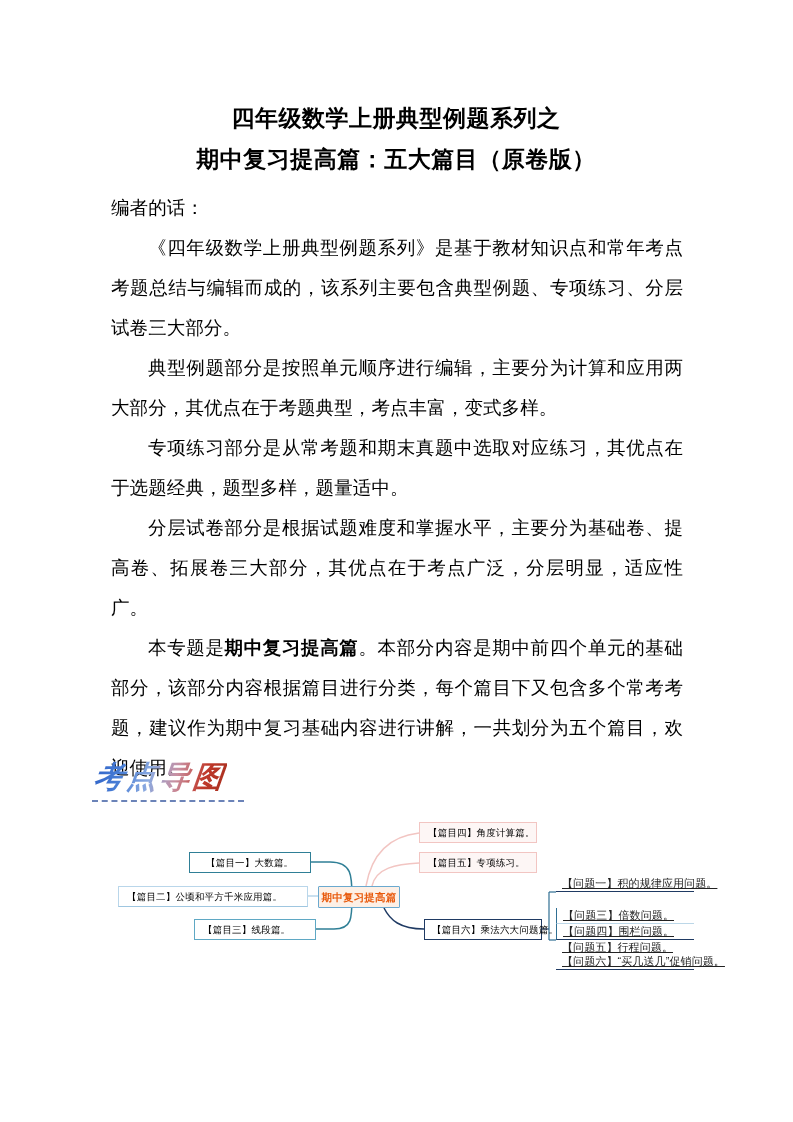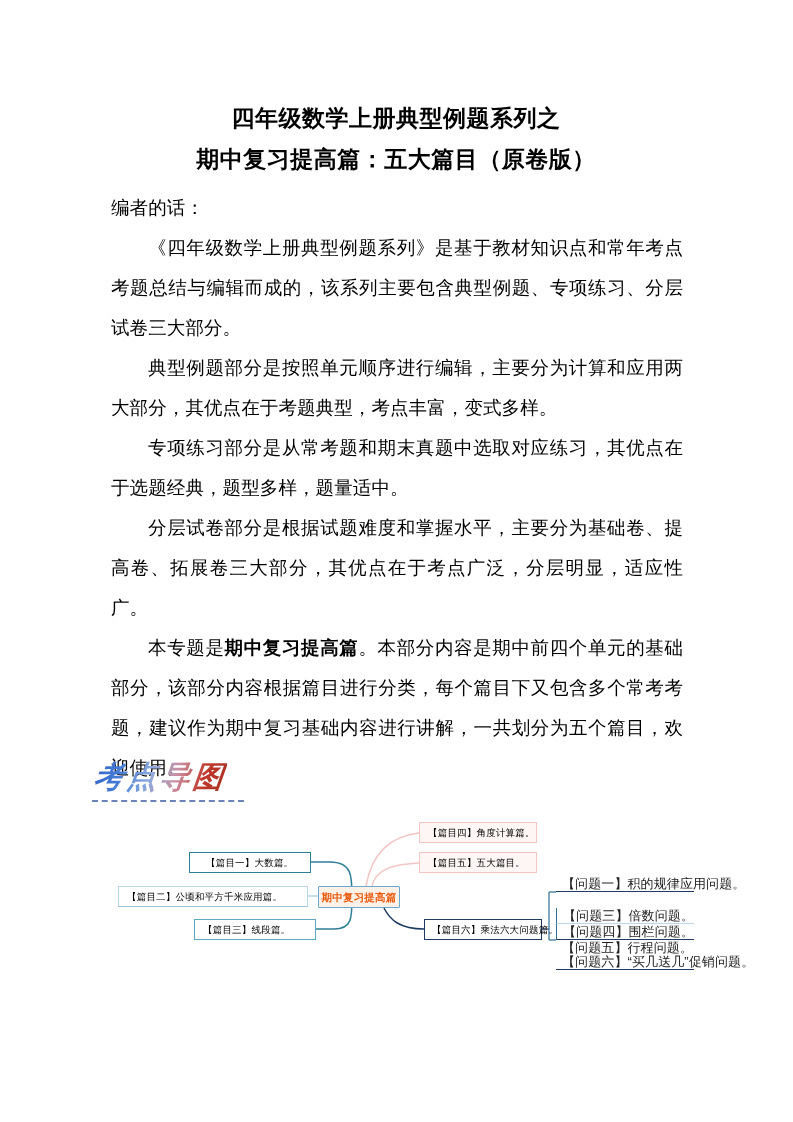--- a/index.html
+++ b/index.html
@@ -193,28 +193,29 @@
     padding-left: 7px;
   }
 
   
   .subitem {
     position: absolute;
     box-sizing: border-box;
     width: 138px;
     height: 16px;
     background: #ffffff;
-    font-size: 13px;
+    font-size: 11px;
     line-height: 1;
     white-space: nowrap;
     display: flex;
     align-items: center;
     padding-left: 6px;
     letter-spacing: 0.1px;
     color: #222;
+    text-decoration: underline;
   }
   .sub1 { left: 556px; top: 70px;  border-bottom: 1.1px solid #1f3a63; }
   .sub2 { left: 556px; top: 86px;  border-bottom: 1.1px solid #1f3a63; border-left: 1.1px solid #2f6f93; margin-top: 21px; }
   .sub3 { left: 556px; top: 102px; border-bottom: 1.1px solid #bcd7e8; border-left: 1.1px solid #2f6f93; }
   .sub4 { left: 556px; top: 118px; border-bottom: 1.1px solid #1f3a63; border-left: 1.1px solid #2f6f93; }
   .sub5 { left: 556px; top: 134px; border-bottom: 1.1px solid #1f3a63; }
   .sub6 { left: 556px; top: 148px; border-bottom: 1.1px solid #1f3a63; }
 </style>
 </head>
 <body>
@@ -259,21 +260,21 @@
       <path d="M549,134 L556,134" fill="none" stroke="#2f6f93" stroke-width="1.2"></path>
     </svg>
 
     <div class="node node-center">期中复习提高篇</div>
 
     <div class="node node-l1">【篇目一】大数篇。</div>
     <div class="node node-l2">【篇目二】公顷和平方千米应用篇。</div>
     <div class="node node-l3">【篇目三】线段篇。</div>
 
     <div class="node node-r4">【篇目四】角度计算篇。</div>
-    <div class="node node-r5">【篇目五】五大篇目。</div>
+    <div class="node node-r5">【篇目五】专项练习。</div>
 
     <div class="node node-r6">【篇目六】乘法六大问题篇。</div>
 
     <div class="subitem sub1">【问题一】积的规律应用问题。</div>
     <div class="subitem sub2">【问题二】价格问题。</div>
     <div class="subitem sub3">【问题三】倍数问题。</div>
     <div class="subitem sub4">【问题四】围栏问题。</div>
     <div class="subitem sub5">【问题五】行程问题。</div>
     <div class="subitem sub6">【问题六】“买几送几”促销问题。</div>
 

